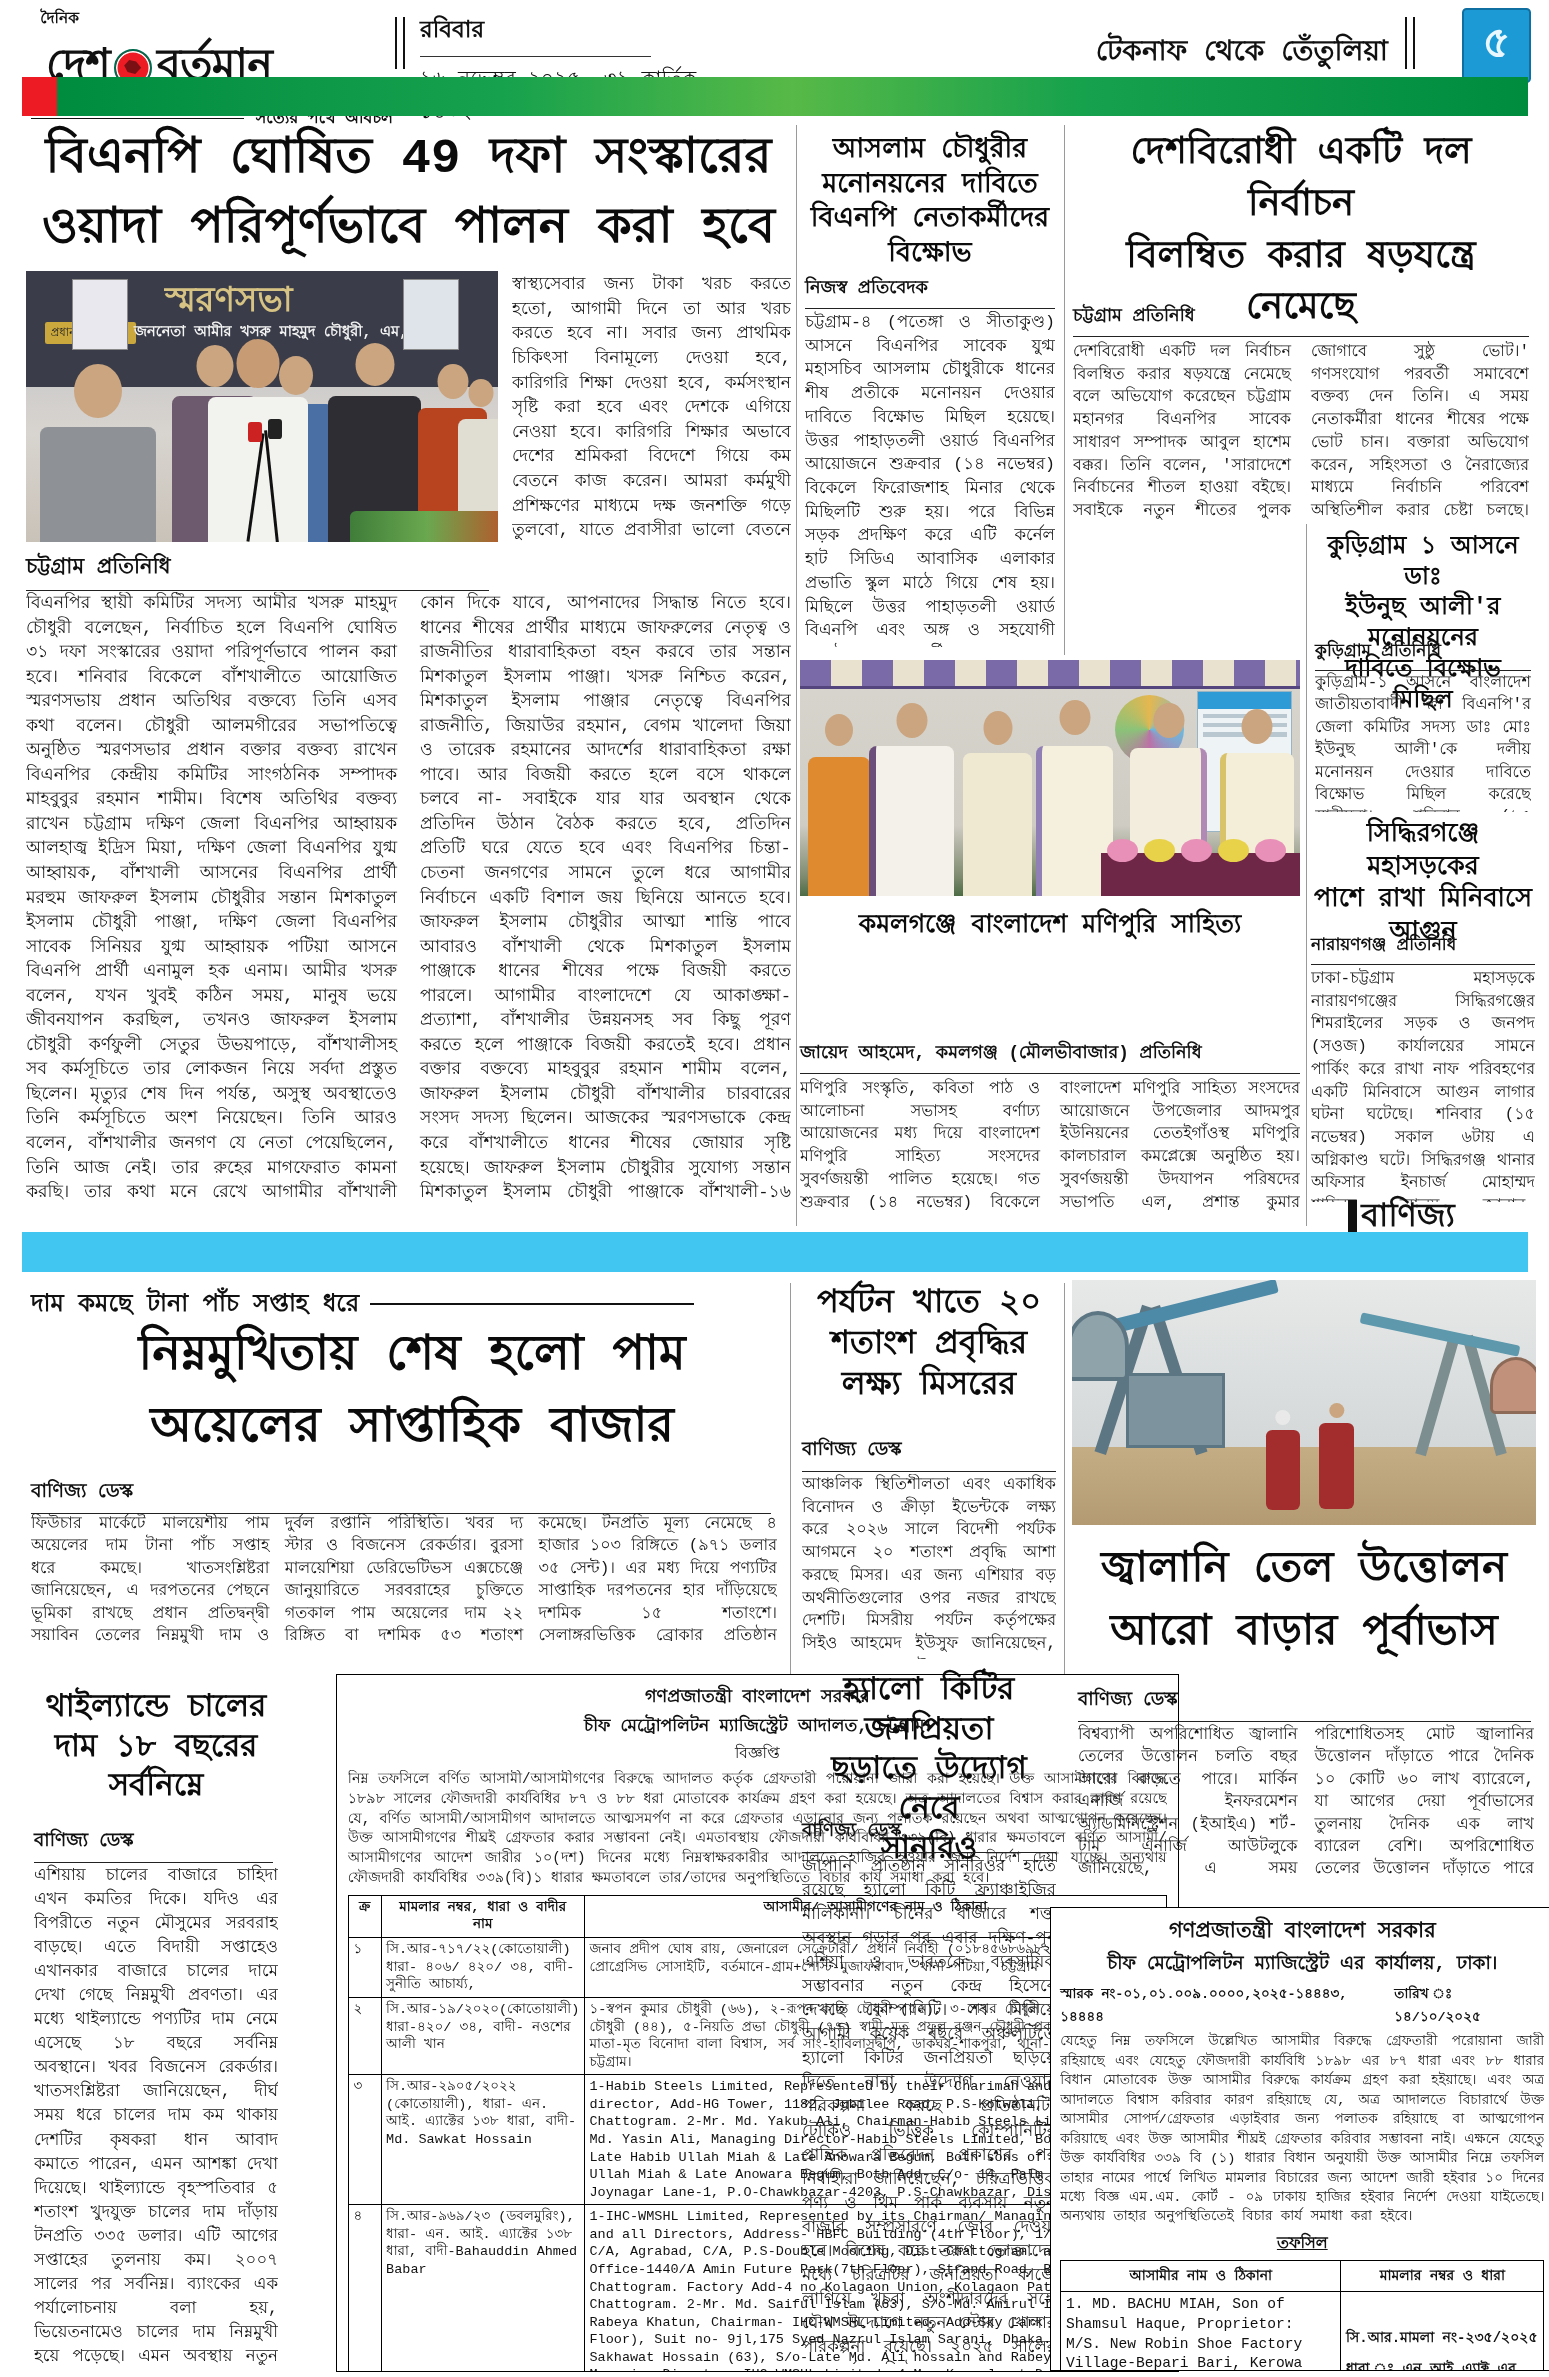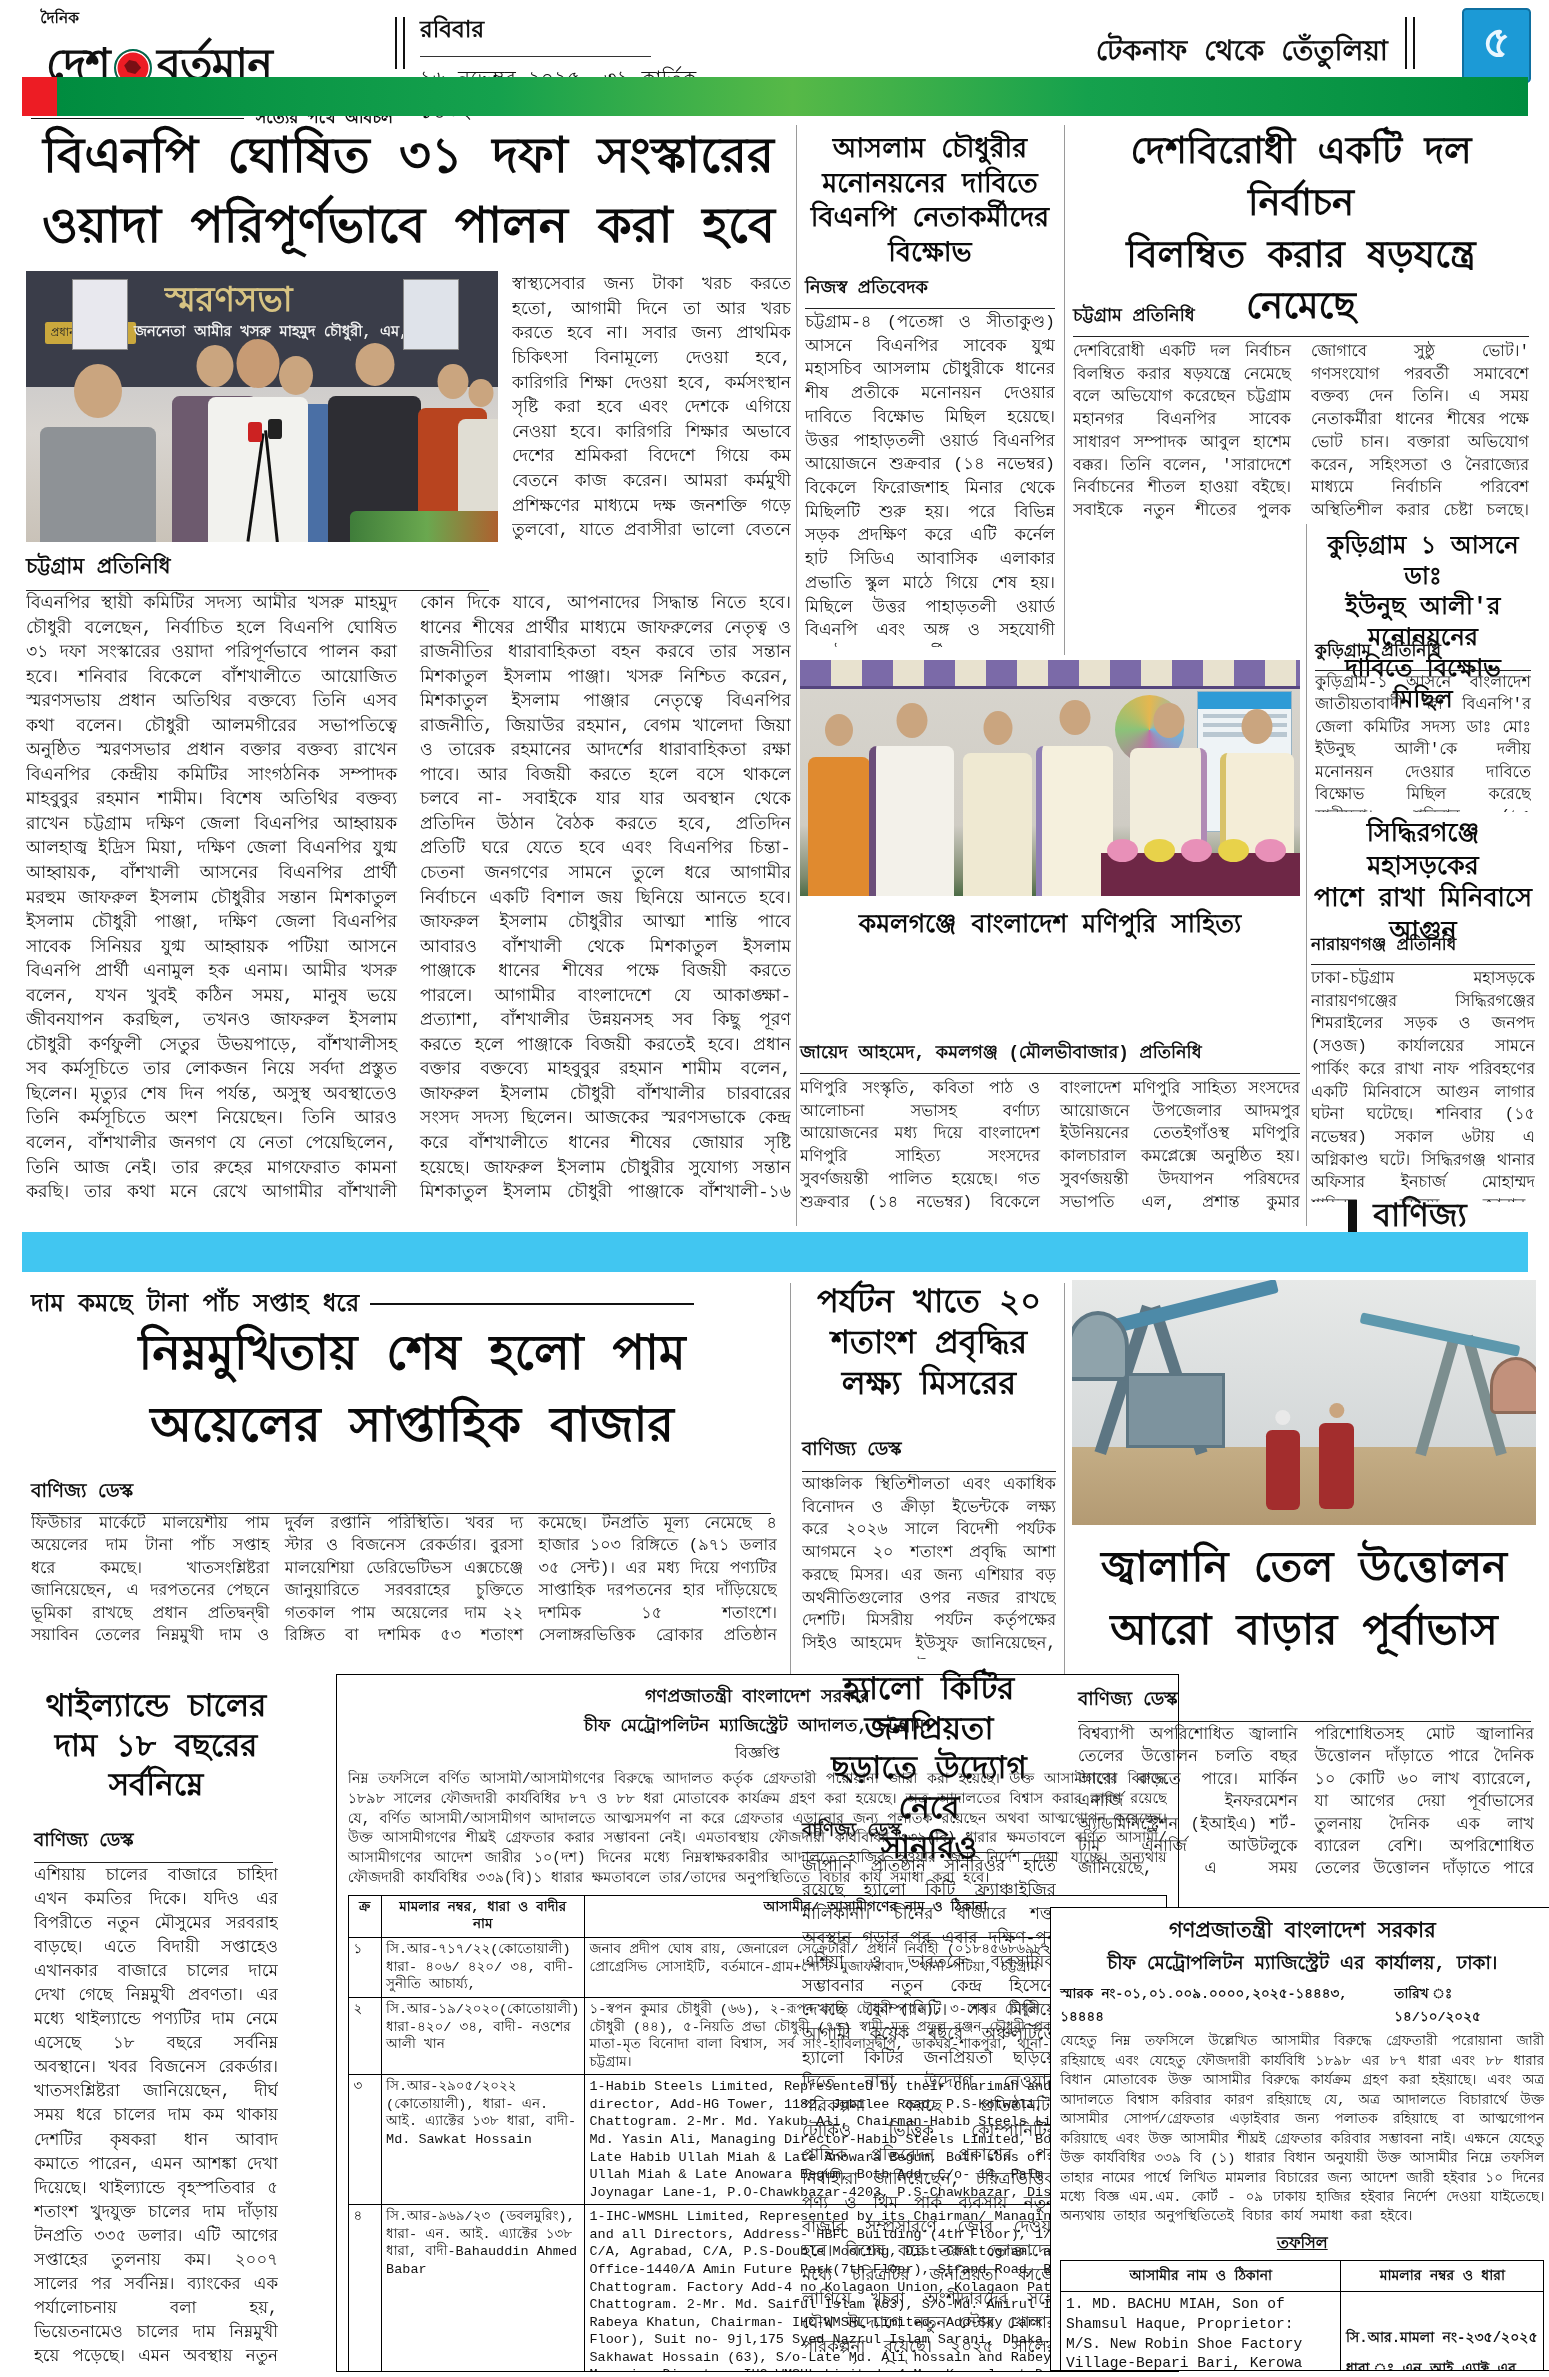--- a/index.html
+++ b/index.html
@@ -58,21 +58,21 @@
   <div class="abs" style="left:21.6px;top:77px;width:35px;height:39px;background:#ED1C24;"></div>
   <div class="abs" style="left:57px;top:77px;width:1471px;height:39px;background:linear-gradient(90deg,#008C3F 0%,#15A14D 30%,#57B947 50%,#15A14D 70%,#008C3F 100%);"></div>
 
   <div class="vrule" style="left:796px;top:125px;height:1101px;"></div>
   <div class="vrule" style="left:1064px;top:125px;height:530px;"></div>
   <div class="vrule" style="left:1306px;top:524px;height:702px;"></div>
   <div class="vrule" style="left:790px;top:1283px;height:1076px;"></div>
   <div class="vrule" style="left:1064px;top:1283px;height:609px;"></div>
 
   <div class="abs hl" style="left:23px;top:125px;width:771px;font-size:49px;line-height:1.42;">
-    <div>বিএনপি ঘোষিত ৩১ দফা সংস্কারের</div>
+    <div>বিএনপি ঘোষিত 49 দফা সংস্কারের</div>
     <div>ওয়াদা পরিপূর্ণভাবে পালন করা হবে</div>
   </div>
 
   <div class="abs" style="left:26px;top:271px;width:472px;height:271px;background:linear-gradient(180deg,#b9bcc4 0%,#d8d4cf 60%,#c9c2b8 100%);overflow:hidden;">
     <div style="position:absolute;left:0;top:0;right:0;height:116px;background:#3a3d49;">
       <div style="position:absolute;left:139px;top:1.5px;font-size:34px;font-weight:bold;color:#e8d28a;opacity:.9;">স্মরণসভা</div>
       <div style="position:absolute;left:18.5px;top:51px;background:#caa83d;color:#222;font-size:11.6px;padding:1.5px 6.2px;border-radius:2.3px;">প্রধান অতিথি :</div>
       <div style="position:absolute;left:108px;top:49px;color:#f3f3f3;font-size:14.6px;font-weight:bold;">জননেতা আমীর খসরু মাহমুদ চৌধুরী, এম,পি</div>
       <div style="position:absolute;left:46px;top:7.7px;width:54px;height:69px;background:#e8e8ee;border:1.5px solid #888;"></div>
       <div style="position:absolute;right:39px;top:7.7px;width:54px;height:69px;background:#dfe3ea;border:1.5px solid #888;"></div>
@@ -188,21 +188,21 @@
       <div style="position:absolute;left:154px;top:-14px;width:31px;height:23px;border-radius:50%;background:#e890b8;"></div>
     </div>
   </div>
 
   <div class="abs hl" style="left:800px;top:908px;width:500px;font-size:25px;line-height:1.45;">
     <div>কমলগঞ্জে বাংলাদেশ মণিপুরি সাহিত্য</div>
   </div>
   <div class="abs byline" style="left:800px;top:1039px;width:500px;font-size:17.7px;">জায়েদ আহমেদ, কমলগঞ্জ (মৌলভীবাজার) প্রতিনিধি</div>
   <div class="abs body-text" style="left:800px;top:1078px;width:500px;height:148px;font-size:16px;line-height:1.42;column-count:2;column-gap:20px;">মণিপুরি সংস্কৃতি, কবিতা পাঠ ও আলোচনা সভাসহ বর্ণাঢ্য আয়োজনের মধ্য দিয়ে বাংলাদেশ মণিপুরি সাহিত্য সংসদের সুবর্ণজয়ন্তী পালিত হয়েছে। গত শুক্রবার (১৪ নভেম্বর) বিকেলে বাংলাদেশ মণিপুরি সাহিত্য সংসদের আয়োজনে উপজেলার আদমপুর ইউনিয়নের তেতইগাঁওস্থ মণিপুরি কালচারাল কমপ্লেক্সে অনুষ্ঠিত হয়। সুবর্ণজয়ন্তী উদযাপন পরিষদের সভাপতি এল, প্রশান্ত কুমার সিংহের সভাপতিত্বে প্রধান অতিথি হিসেবে উপস্থিত ছিলেন সংস্থার সহ-সভাপতি নৃত্যগুরু শান্তনা দেবী। দুই পর্বের এই অনুষ্ঠানে স্বাগত বক্তব্য রাখেন সুবর্ণজয়ন্তী উদযাপন পরিষদের সাধারণ সম্পাদক। এ সময় আমন্ত্রিত অতিথিদের উত্তরীয় ও স্মারক সম্মাননা প্রদান করা হয়। আলোচনা সভা শেষে মনোজ্ঞ সাংস্কৃতিক অনুষ্ঠান ও মণিপুরি নৃত্য পরিবেশিত হয়। বক্তারা মণিপুরি ভাষা ও সাহিত্যের বিকাশে সকলের সহযোগিতা কামনা করেন।</div>
 
-  <div class="abs" style="left:1348px;top:1190px;display:flex;align-items:center;gap:16px;">
+  <div class="abs" style="left:1348px;top:1190px;display:flex;align-items:center;gap:4px;">
     <span style="display:inline-block;width:9.3px;height:35px;background:#111;"></span>
     <span style="font-size:32px;font-weight:bold;">বাণিজ্য</span>
   </div>
   <div class="abs" style="left:21.6px;top:1232px;width:1506px;height:40px;background:#41C6F1;"></div>
 
   <div class="abs" style="left:31px;top:1284px;width:740px;display:flex;align-items:center;gap:10.8px;">
     <span style="font-size:24px;font-weight:bold;white-space:nowrap;">দাম কমছে টানা পাঁচ সপ্তাহ ধরে</span>
     <span style="flex:1;border-top:2.3px solid #111;max-width:324px;"></span>
   </div>
   <div class="abs hl" style="left:46px;top:1320px;width:732px;font-size:48px;line-height:1.5;">

